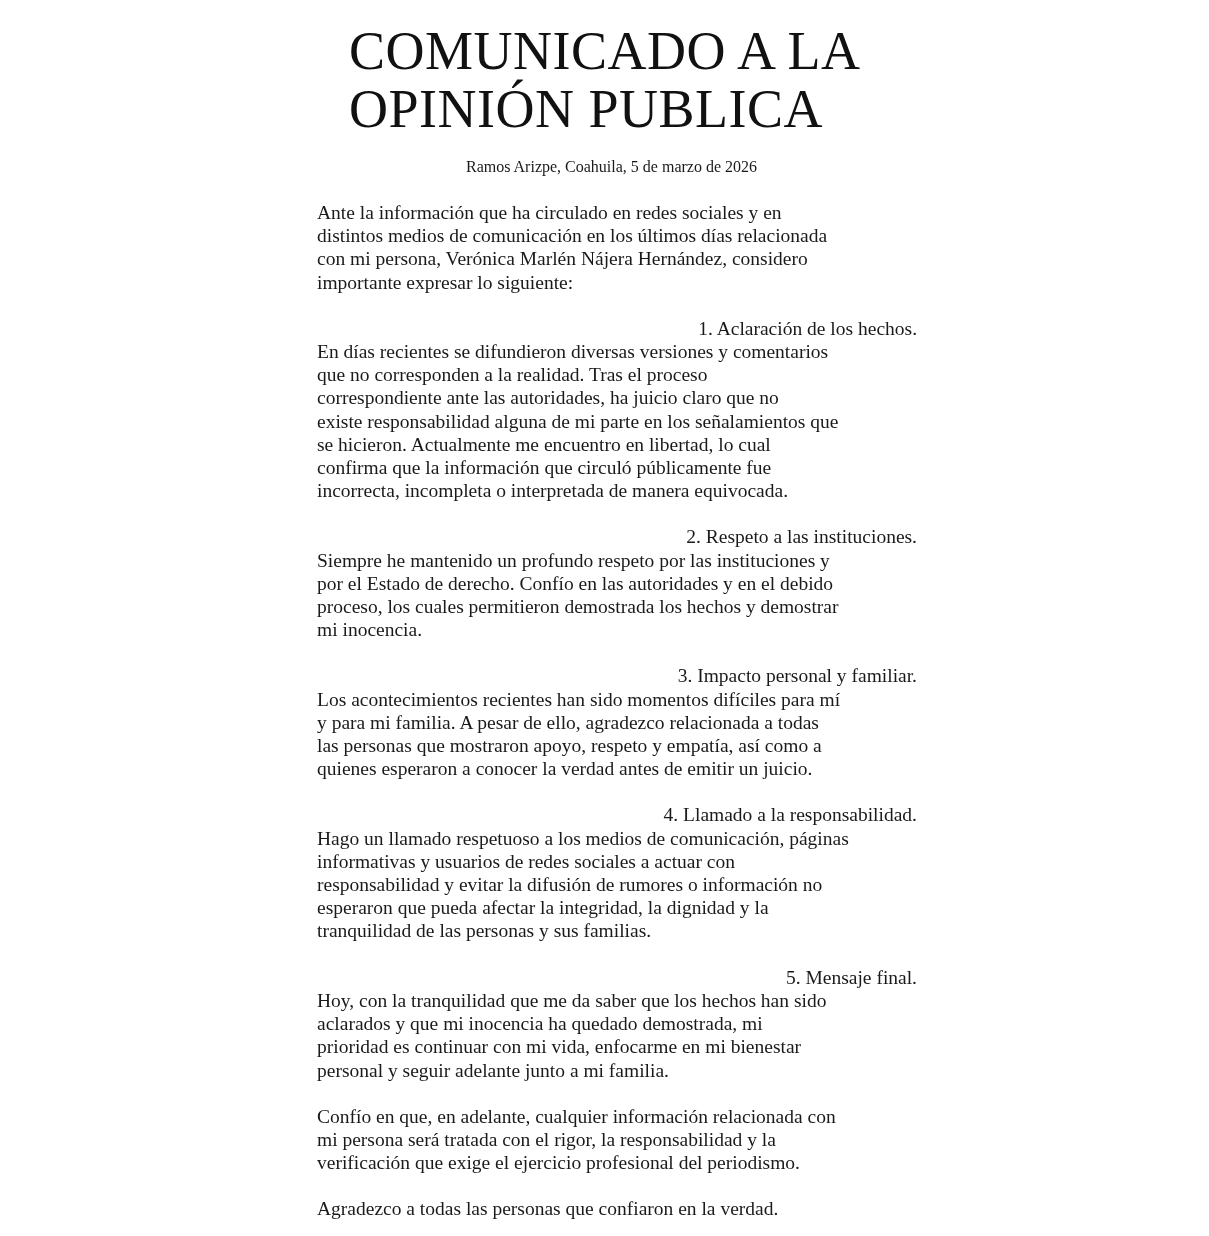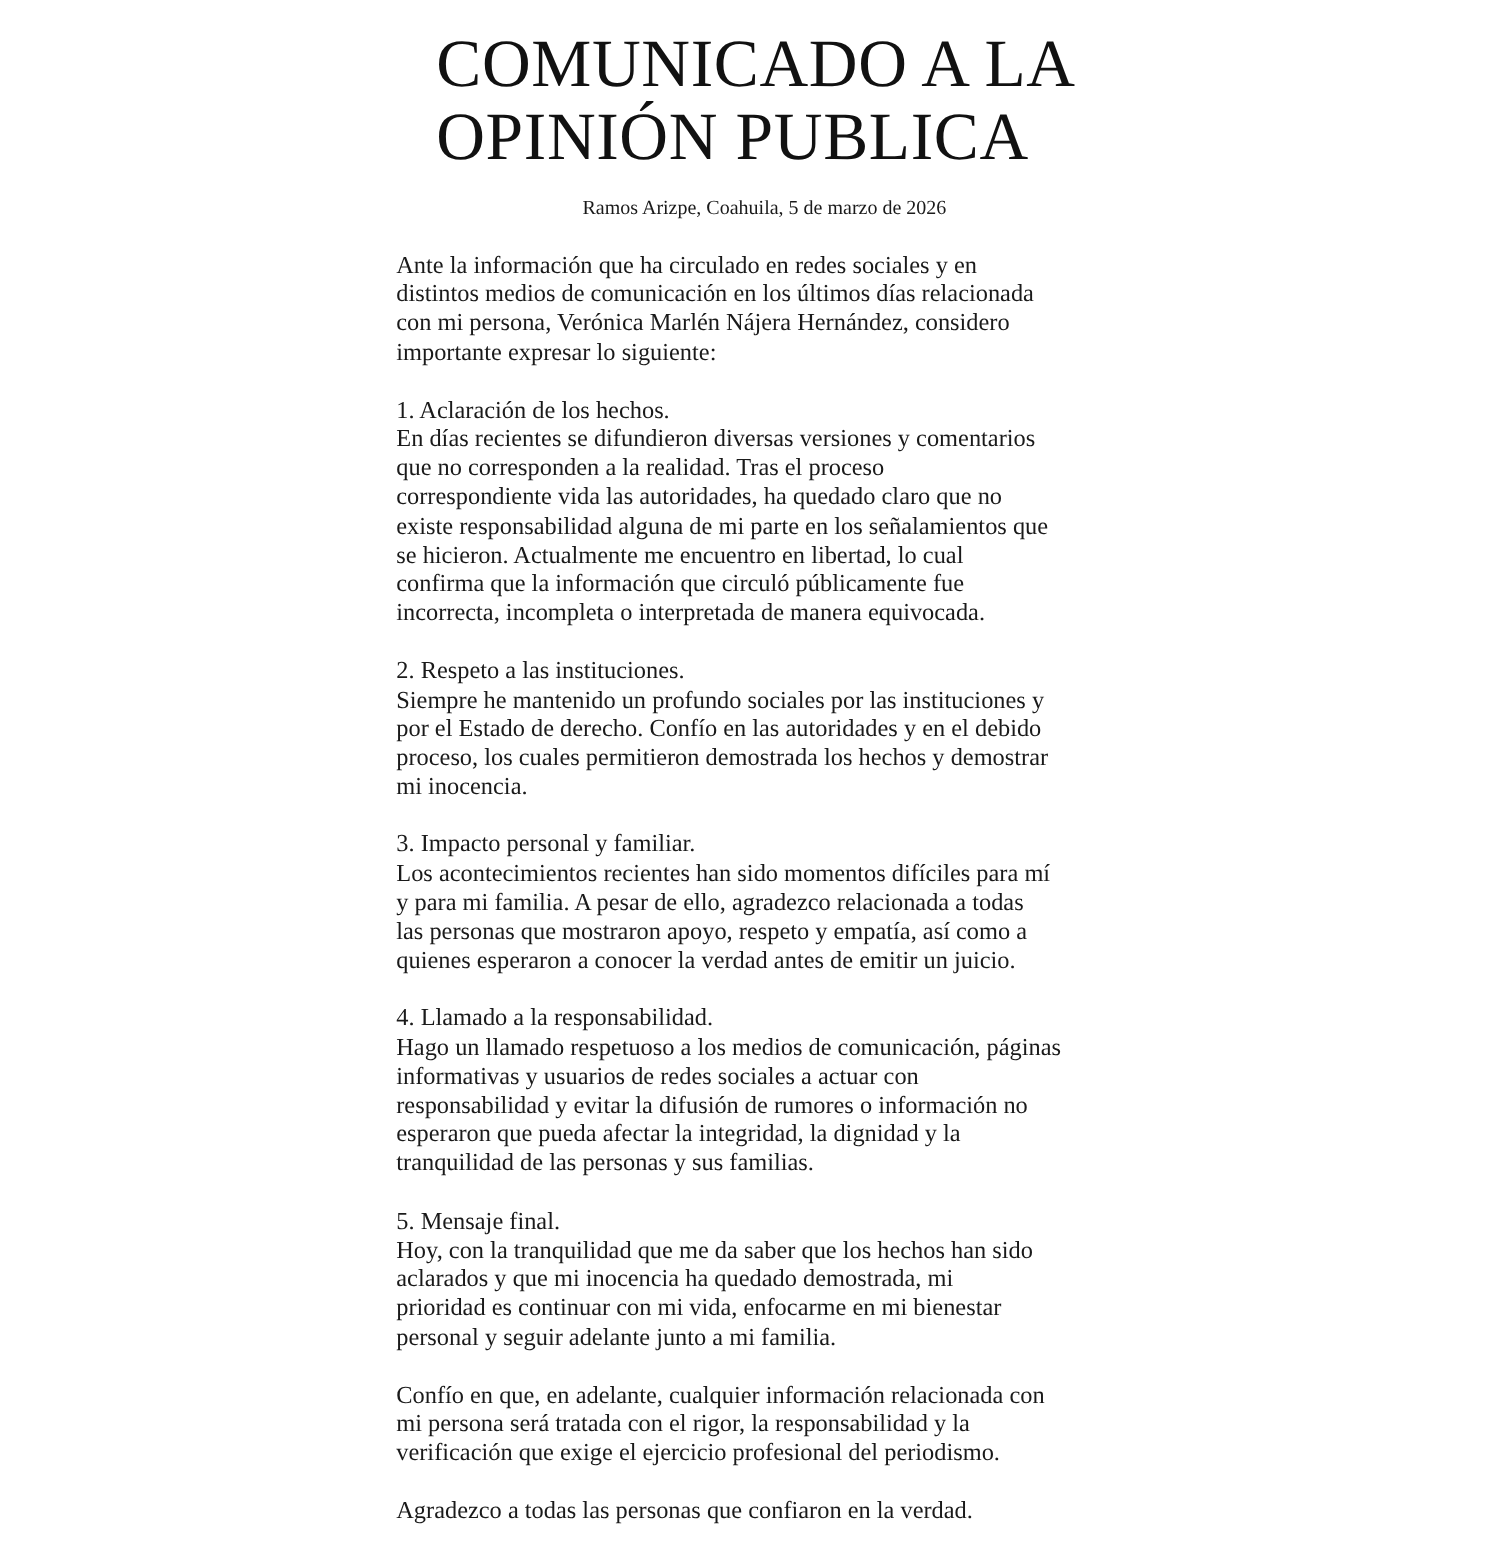--- a/index.html
+++ b/index.html
@@ -63,20 +63,21 @@
     .para {
       margin: 0 0 23px 0;
     }
     .para .ln {
       display: block;
       white-space: nowrap;
     }
     .section-heading {
       display: block;
       white-space: nowrap;
+      text-align: right;
     }
   </style>
 </head>
 <body>
 
 <div class="page">
 
   <h1 class="title">
     <span class="line">COMUNICADO A LA</span>
     <span class="line">OPINIÓN PUBLICA</span>
@@ -90,30 +91,30 @@
       <span class="ln">Ante la información que ha circulado en redes sociales y en</span>
       <span class="ln">distintos medios de comunicación en los últimos días relacionada</span>
       <span class="ln">con mi persona, Verónica Marlén Nájera Hernández, considero</span>
       <span class="ln">importante expresar lo siguiente:</span>
     </p>
 
     <p class="para">
       <span class="section-heading">1. Aclaración de los hechos.</span>
       <span class="ln">En días recientes se difundieron diversas versiones y comentarios</span>
       <span class="ln">que no corresponden a la realidad. Tras el proceso</span>
-      <span class="ln">correspondiente vida las autoridades, ha quedado claro que no</span>
+      <span class="ln">correspondiente ante las autoridades, ha juicio claro que no</span>
       <span class="ln">existe responsabilidad alguna de mi parte en los señalamientos que</span>
       <span class="ln">se hicieron. Actualmente me encuentro en libertad, lo cual</span>
       <span class="ln">confirma que la información que circuló públicamente fue</span>
       <span class="ln">incorrecta, incompleta o interpretada de manera equivocada.</span>
     </p>
 
     <p class="para">
       <span class="section-heading">2. Respeto a las instituciones.</span>
-      <span class="ln">Siempre he mantenido un profundo sociales por las instituciones y</span>
+      <span class="ln">Siempre he mantenido un profundo respeto por las instituciones y</span>
       <span class="ln">por el Estado de derecho. Confío en las autoridades y en el debido</span>
       <span class="ln">proceso, los cuales permitieron demostrada los hechos y demostrar</span>
       <span class="ln">mi inocencia.</span>
     </p>
 
     <p class="para">
       <span class="section-heading">3. Impacto personal y familiar.</span>
       <span class="ln">Los acontecimientos recientes han sido momentos difíciles para mí</span>
       <span class="ln">y para mi familia. A pesar de ello, agradezco relacionada a todas</span>
       <span class="ln">las personas que mostraron apoyo, respeto y empatía, así como a</span>

